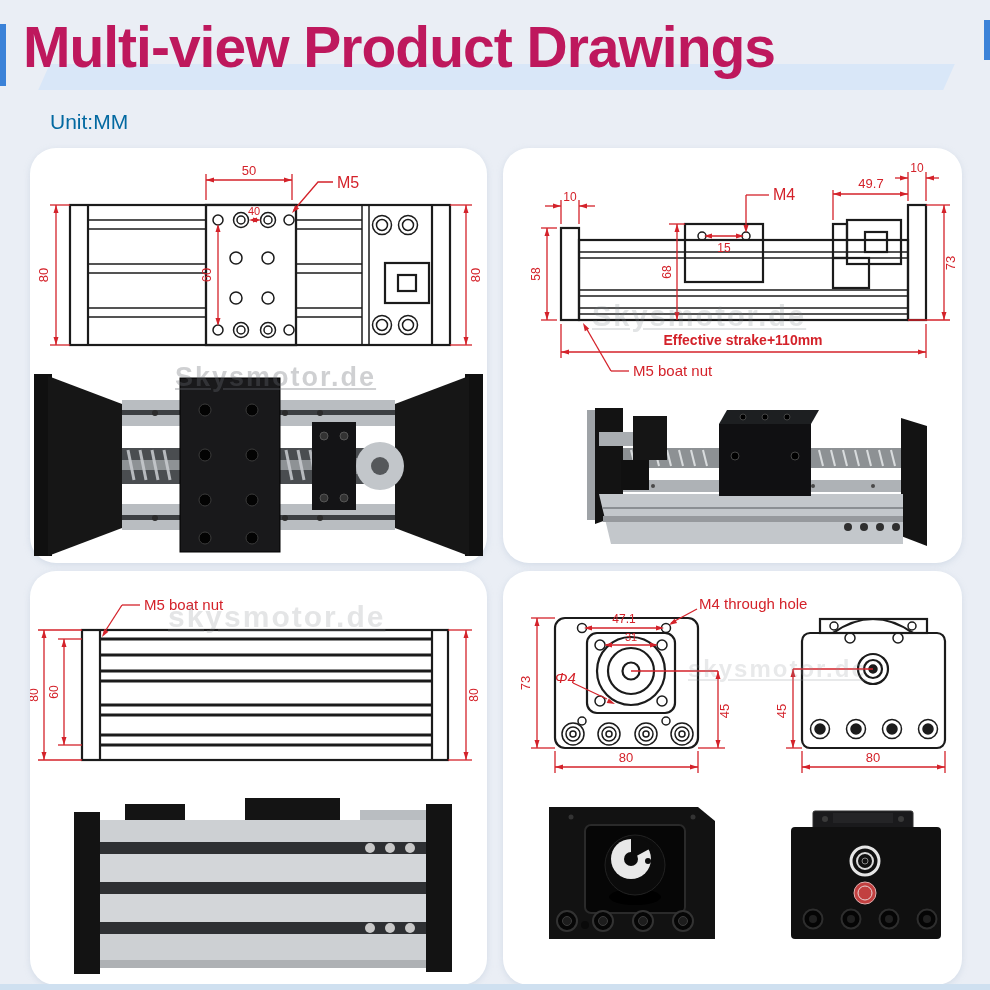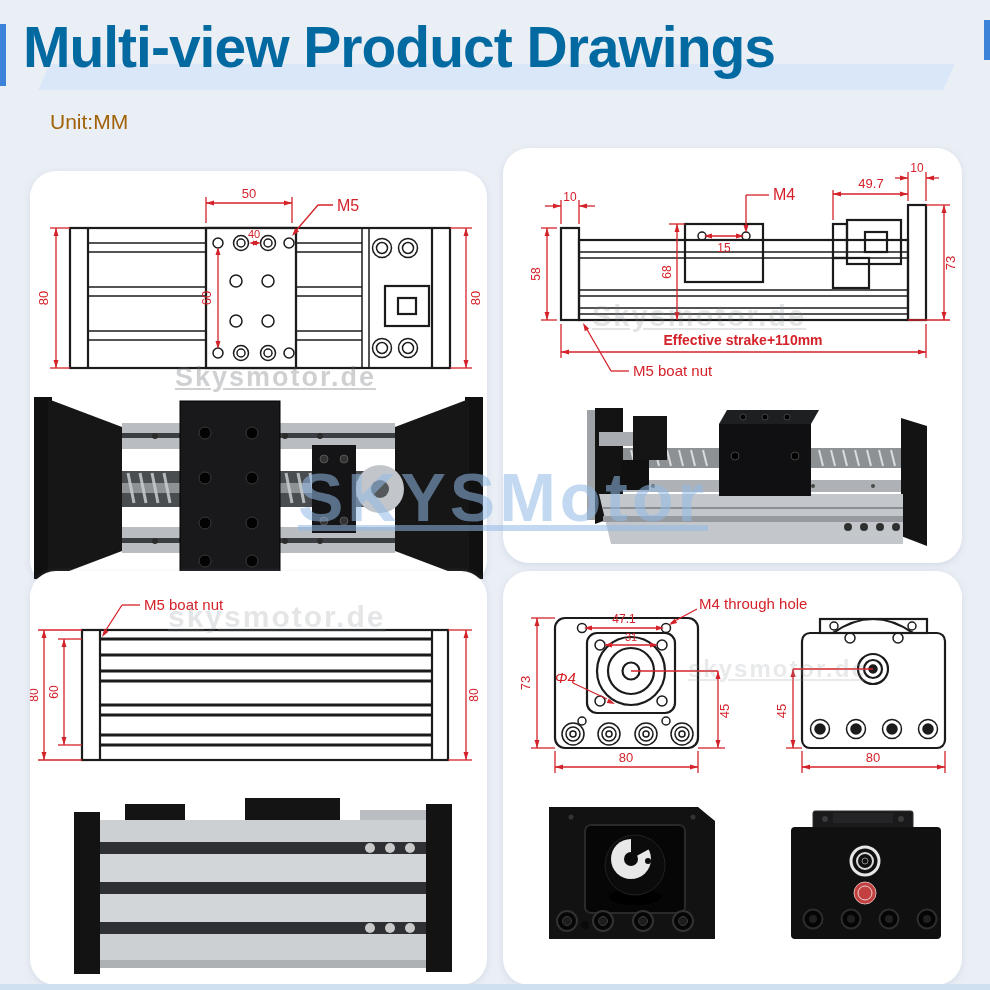--- a/index.html
+++ b/index.html
@@ -5,26 +5,26 @@
   html,body{margin:0;padding:0;}
   .stage{position:relative;width:990px;height:990px;background:#eaeef5;overflow:hidden;
          font-family:"Liberation Sans",sans-serif;}
   
   .edge-bar{position:absolute;background:#3b82d8;}
   .edge-bar.l{left:0;top:24px;width:6px;height:62px;}
   .edge-bar.r{right:0;top:20px;width:6px;height:40px;}
   .title-highlight{position:absolute;left:44px;top:64px;width:905px;height:26px;
                    background:#d9e7f8;transform:skewX(-24deg);}
   .page-title{position:absolute;left:0;top:14px;width:798px;margin:0;text-align:center;
-              font-size:57px;font-weight:800;letter-spacing:-1px;color:#0369a1;}
-  .unit{position:absolute;left:50px;top:110px;font-size:21px;color:#a16207;font-weight:500;}
+              font-size:57px;font-weight:800;letter-spacing:-1px;color:#be185d;}
+  .unit{position:absolute;left:50px;top:110px;font-size:21px;color:#0369a1;font-weight:500;}
   
   .card{position:absolute;background:#ffffff;border-radius:26px;
         box-shadow:0 2px 6px rgba(170,185,205,.35);}
-  .card.tl{left:30px;top:148px;width:457px;height:415px;margin-top:23px;}
+  .card.tl{left:30px;top:148px;width:457px;height:415px;}
   .card.tr{left:503px;top:148px;width:459px;height:415px;}
   .card.bl{left:30px;top:571px;width:457px;height:414px;}
   .card.br{left:503px;top:571px;width:459px;height:414px;}
   .card svg{position:absolute;left:0;display:block;}
   
   .k{stroke:#1b1b1b;fill:none;stroke-width:2.2px;}
   .kw{stroke:#1b1b1b;fill:#fff;stroke-width:2.3px;}
   .k1{stroke:#1b1b1b;fill:none;stroke-width:1.5px;}
   .k3{stroke:#1b1b1b;fill:none;stroke-width:3px;}
   .r{stroke:#d4222a;fill:none;stroke-width:1.3px;}
@@ -581,20 +581,19 @@
         <circle cx="348" cy="120" r="9.5" fill="#050505" stroke="#2e2e2e" stroke-width="2"></circle>
           <circle cx="348" cy="120" r="4" fill="#202020"></circle>
         <circle cx="386" cy="120" r="9.5" fill="#050505" stroke="#2e2e2e" stroke-width="2"></circle>
           <circle cx="386" cy="120" r="4" fill="#202020"></circle>
         <circle cx="424" cy="120" r="9.5" fill="#050505" stroke="#2e2e2e" stroke-width="2"></circle>
           <circle cx="424" cy="120" r="4" fill="#202020"></circle>
       </g>
     </svg>
   </section>
 
-  <div class="wm center">SKYSMotor</div>
   <div class="wm a">Skysmotor.de</div>
   <div class="wm b">Skysmotor.de</div>
   <div class="wm c">skysmotor.de</div>
   <div class="wm d">skysmotor.de</div>
 
   <div class="footer-strip"></div>
 </div>
 
 </body></html>

